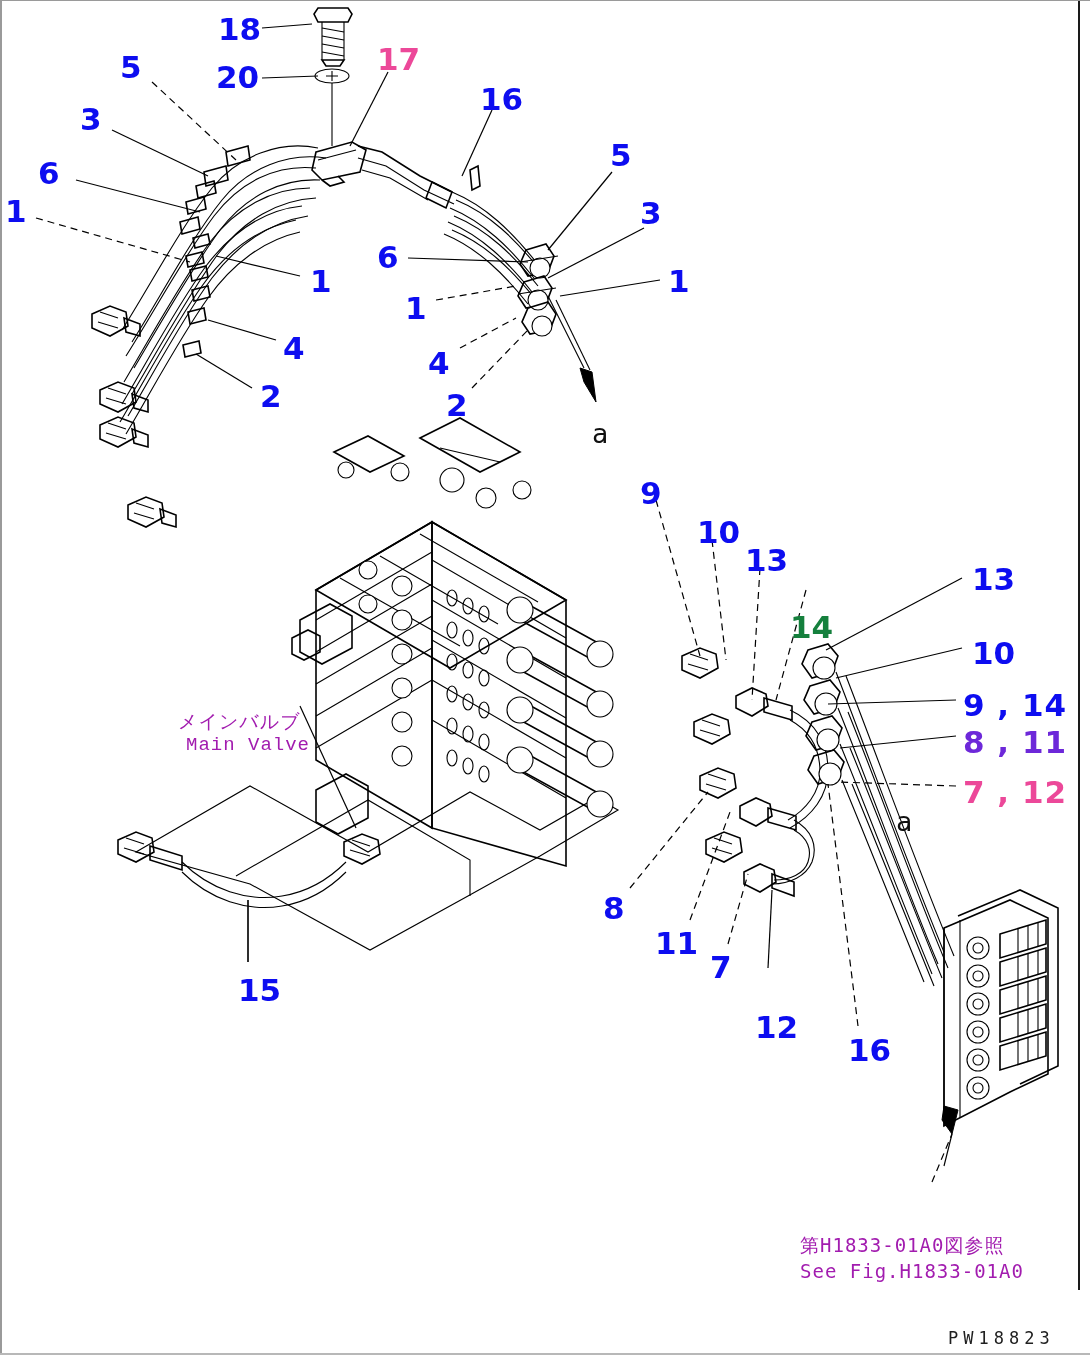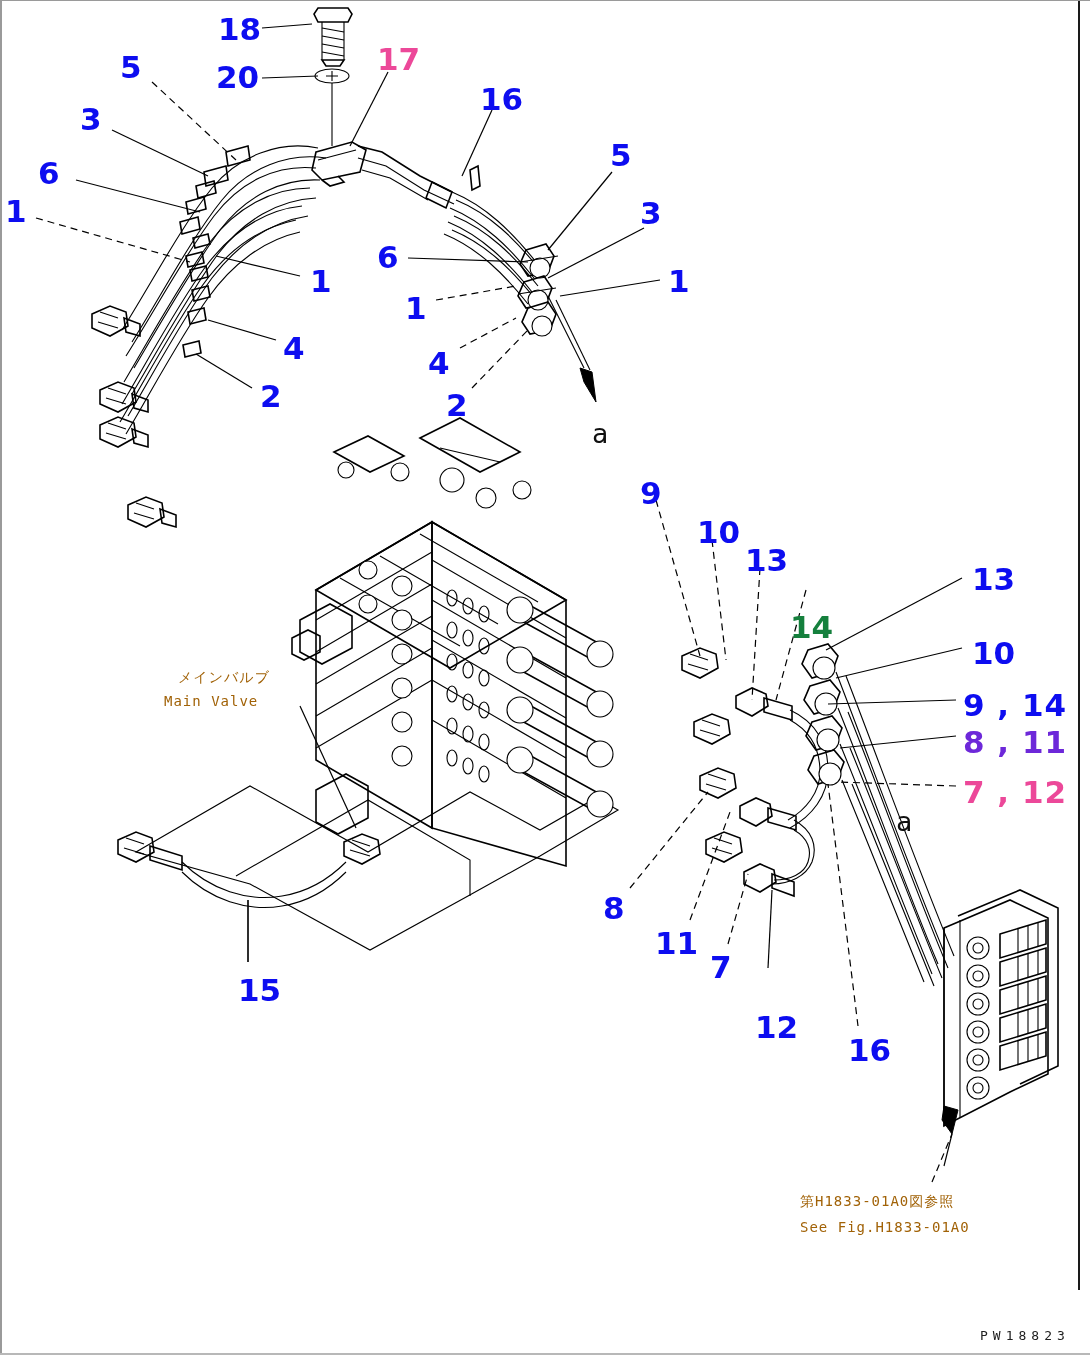--- a/index.html
+++ b/index.html
@@ -16,32 +16,31 @@
 
   .callout{
     position:absolute;color:#0d0df0;font-weight:bold;
     font-family:"DejaVu Sans","Liberation Sans",sans-serif;
     font-size:31px;line-height:31px;letter-spacing:0px;
     white-space:nowrap;-webkit-font-smoothing:none;
   }
   .callout.pair{letter-spacing:1px;}
 
   .jp-label{
-    position:absolute;color:#a16207;font-size:14px;line-height:23px;
+    position:absolute;color:#a21caf;font-size:19px;line-height:23px;
     font-family:"DejaVu Sans Mono","Liberation Mono",monospace;
-    white-space:pre;letter-spacing:1px;
+    white-space:pre;letter-spacing:1px;margin-top:44px;
   }
   .amark{
     position:absolute;color:#101010;font-size:27px;line-height:27px;
     font-family:"DejaVu Sans Mono","Liberation Mono",monospace;
   }
   .sheetcode{
-    position:absolute;color:#202020;font-size:13px;letter-spacing:5px;
+    position:absolute;color:#202020;font-size:17px;letter-spacing:5px;
     font-family:"DejaVu Sans Mono","Liberation Mono",monospace;
-    margin-left:32px;
   }
   svg.art{position:absolute;left:0;top:0;width:1090px;height:1355px;}
   .ln{stroke:#000;fill:none;stroke-width:1.1;}
   .ln2{stroke:#000;fill:none;stroke-width:1.6;}
   .lead{stroke:#000;fill:none;stroke-width:1.2;}
   .leadd{stroke:#000;fill:none;stroke-width:1.2;stroke-dasharray:7 5;}
   .fillblk{fill:#000;stroke:#000;stroke-width:1;}
   .wfill{fill:#fff;stroke:#000;stroke-width:1.1;}
 </style>
 </head>
@@ -364,21 +363,21 @@
 
       <path class="lead" d="M300 706 L356 828"></path>
 
       <path class="lead" d="M248 962 L248 900"></path>
 
       <path class="leadd" d="M932 1182 L952 1134"></path>
     </g>
   </svg>
 
   <div class="jp-label" style="left:178px;top:666px;">メインバルブ</div>
-  <div class="jp-label" style="left:164px;top:690px;">Main Valve</div>
+  <div class="jp-label" style="left:186px;top:690px;font-family:Liberation Mono, monospace;">Main Valve</div>
 
   <div class="amark" style="left:592px;top:420px;">a</div>
   <div class="amark" style="left:896px;top:808px;">a</div>
 
   <div class="jp-label" style="left:800px;top:1190px;">第H1833-01A0図参照</div>
   <div class="jp-label" style="left:800px;top:1216px;">See Fig.H1833-01A0</div>
 
   <div class="sheetcode" style="left:948px;top:1328px;">PW18823</div>
 
   <div id="callout-layer">

